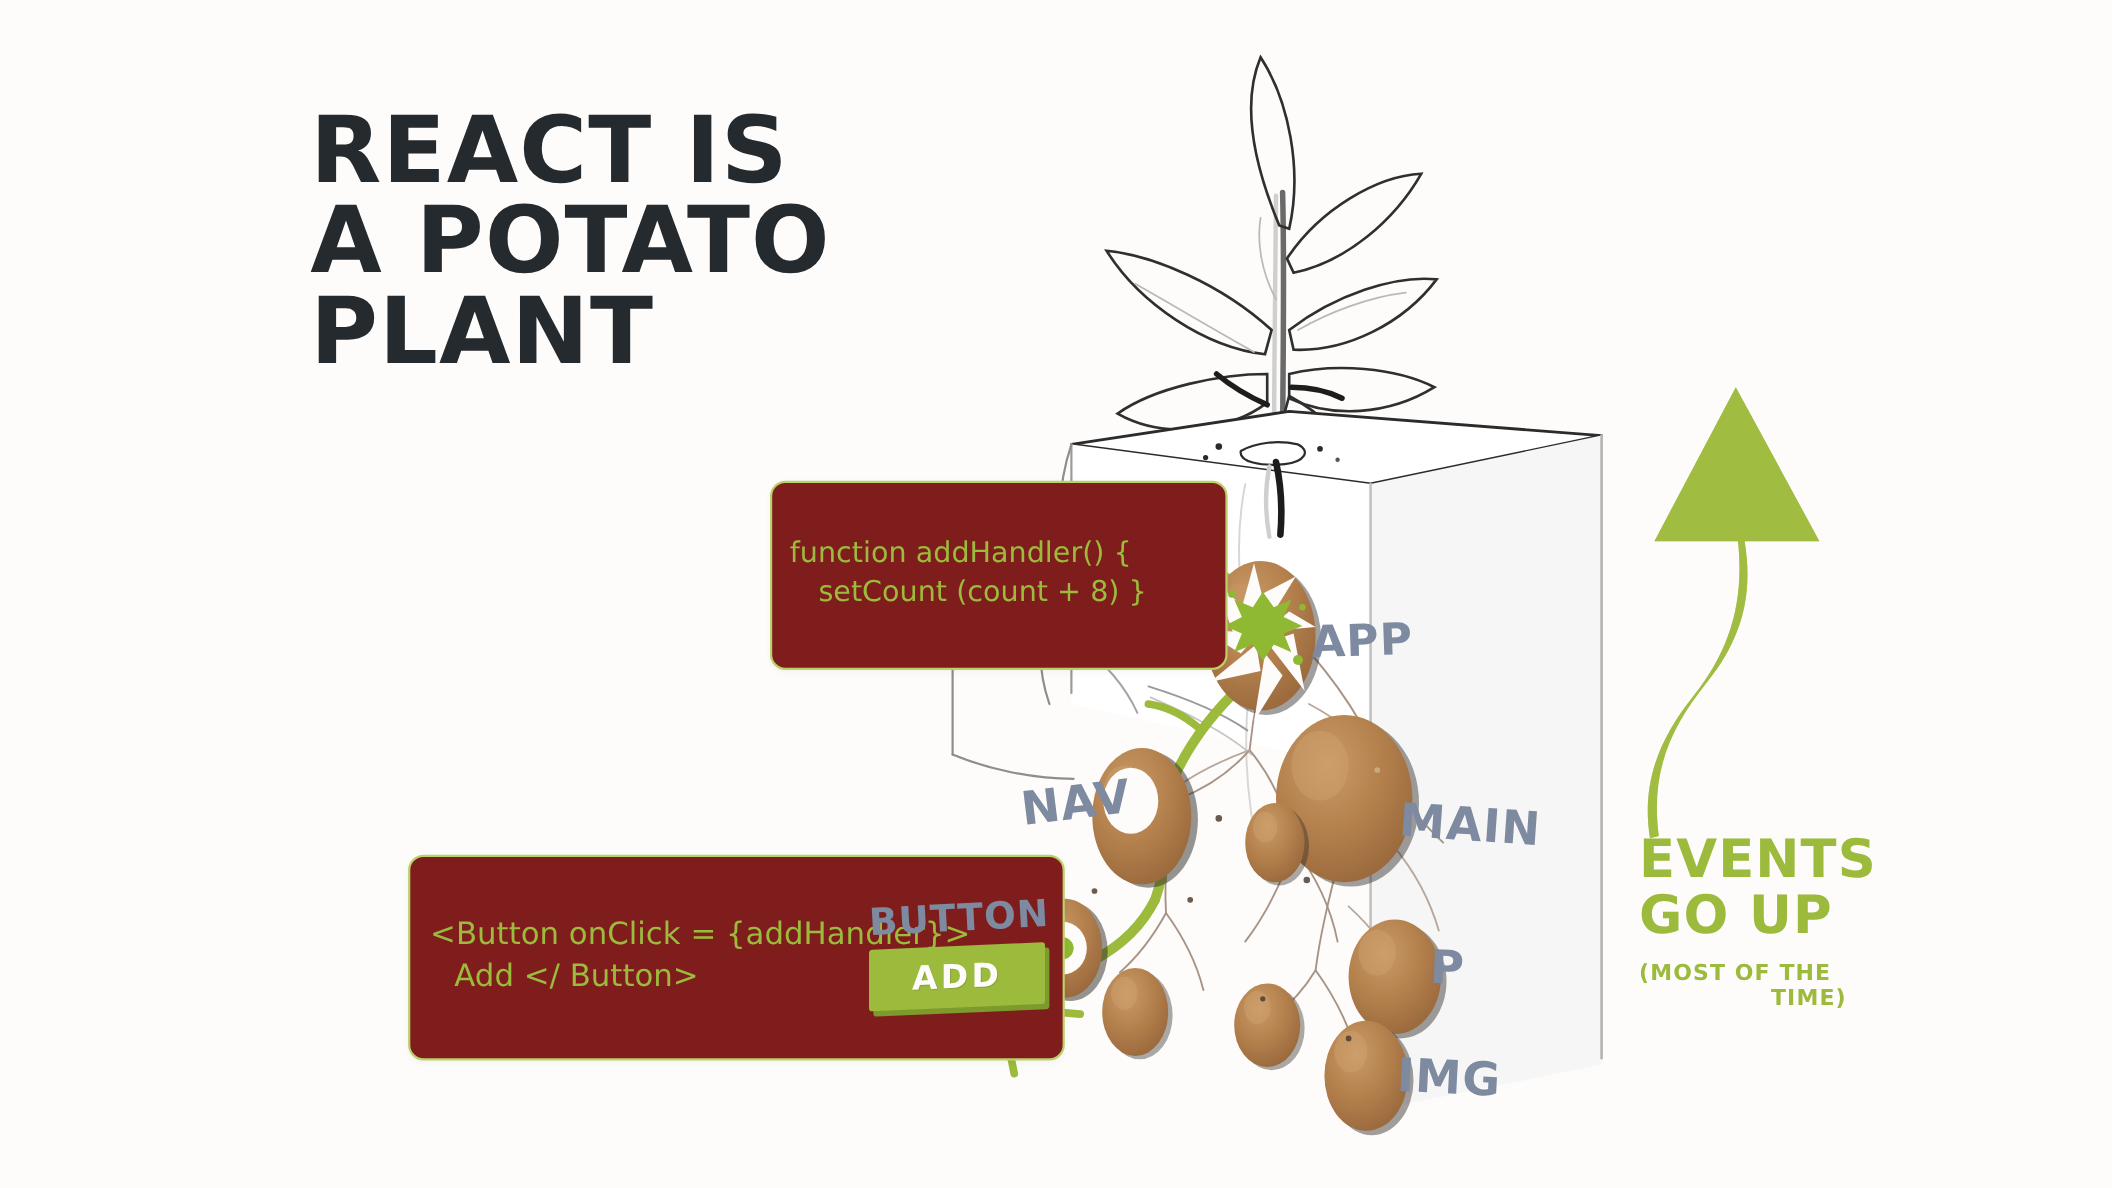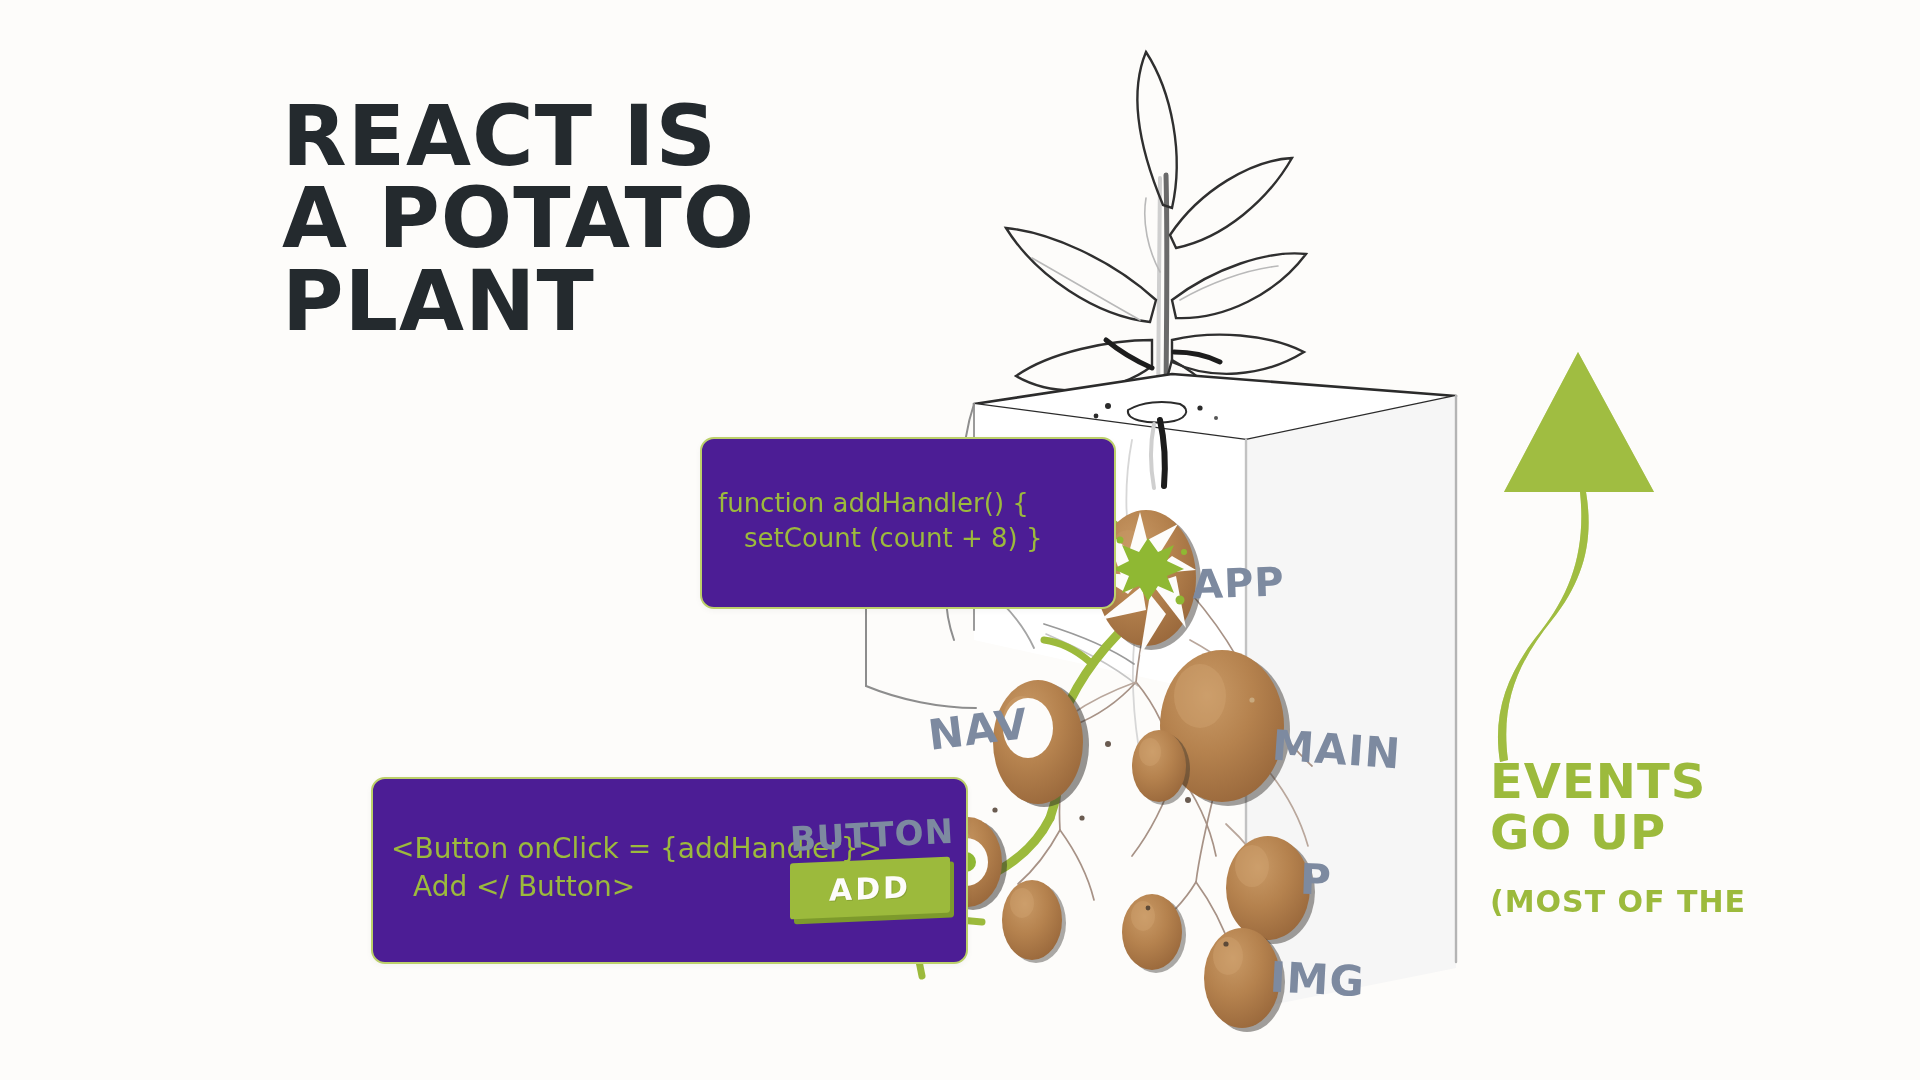--- a/index.html
+++ b/index.html
@@ -34,21 +34,21 @@
     letter-spacing:1.5px;
     color:#242a2e;
     text-transform:uppercase;
   }
   #lede .hl{color:#a3bd40;}
 
   
   .code-box{
     border:2.5px solid #bcd06a;
     border-radius:14px;
-    background:#4c1d95;
+    background:#7f1d1d;
     color:#9cba3c;
     font-family:"DejaVu Sans", sans-serif;
     font-weight:400;
     white-space:pre-line;
     box-shadow:0 2px 6px rgba(0,0,0,.04);
   }
   #code-top{
     left:700px;top:437px;width:380px;
     padding:12px 16px 16px 16px;
     font-size:26px;line-height:1.35;
@@ -89,21 +89,21 @@
     color:#fdfcfa;font-weight:700;font-size:30px;letter-spacing:3px;
     text-shadow:1px 1px 0 rgba(0,0,0,.12);
   }
 
   
   #goup{
     left:1490px;top:756px;
     color:#9cba3c;font-weight:700;text-transform:uppercase;
     font-size:48px;line-height:1.07;letter-spacing:1px;
   }
-  #goup .small{font-size:30px;line-height:1.15;display:block;margin-top:26px;}
+  #goup .small{font-size:20px;line-height:1.15;display:block;margin-top:14px;}
   #goup .small .indent{display:block;padding-left:120px;}
 </style>
 </head>
 <body>
 
 <div class="stage">
 
   <svg class="abs" style="left:0;top:0;" width="1920" height="1080">
 
     <g fill="none" stroke="#2f2f2f" stroke-width="2.4" stroke-linecap="round">
@@ -352,16 +352,17 @@
 
   <div class="abs" id="add-button">
     <span>ADD</span>
   </div>
 
   <div class="abs" id="goup">
     <div>EVENTS</div>
     <div>GO UP</div>
     <div class="small">
       <span>(MOST OF THE</span>
+      <span class="indent">TIME)</span>
     </div>
   </div>
 
 </div>
 
 </body></html>

